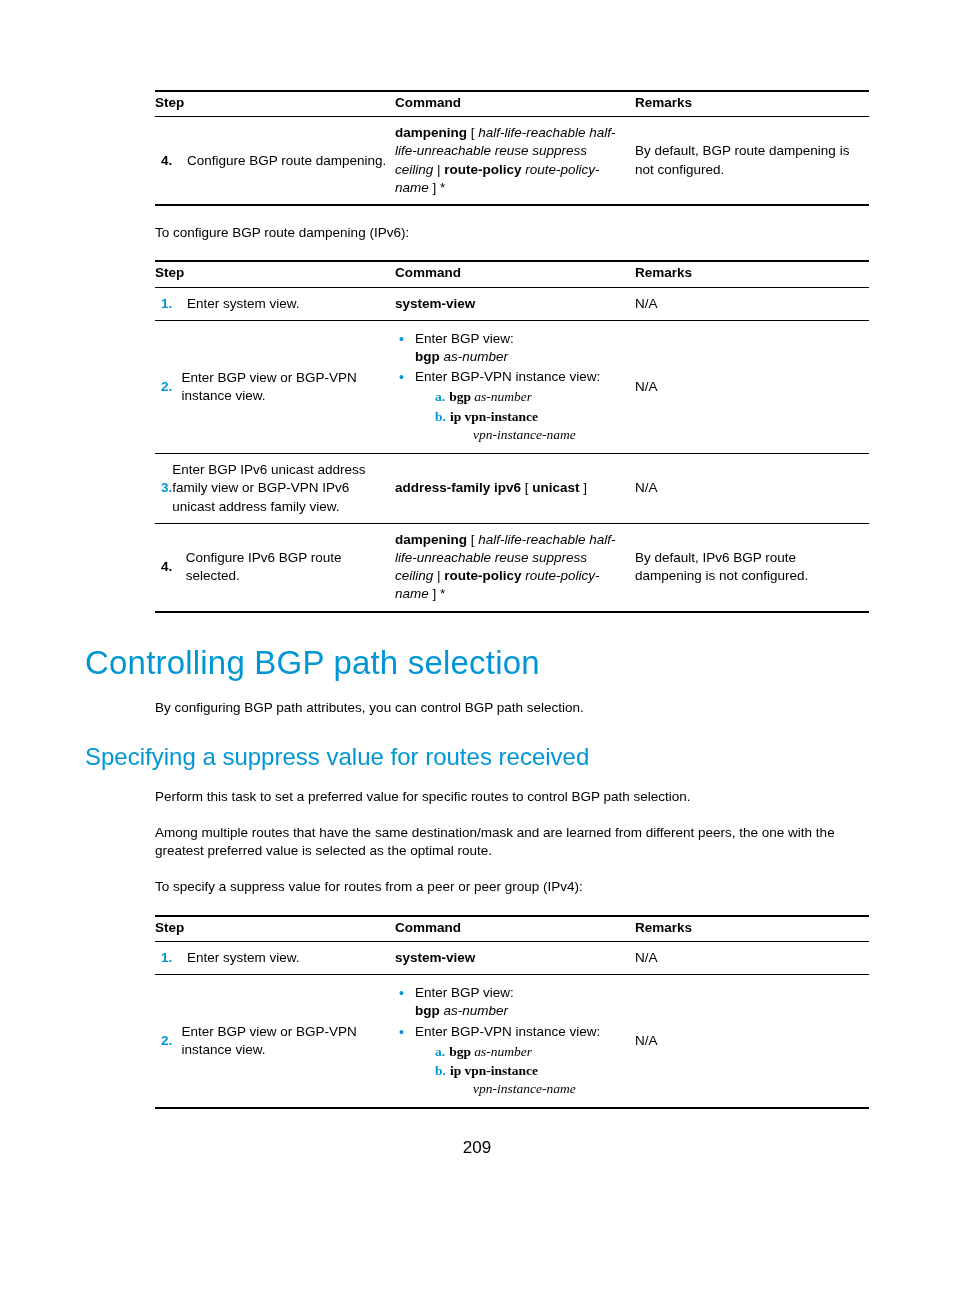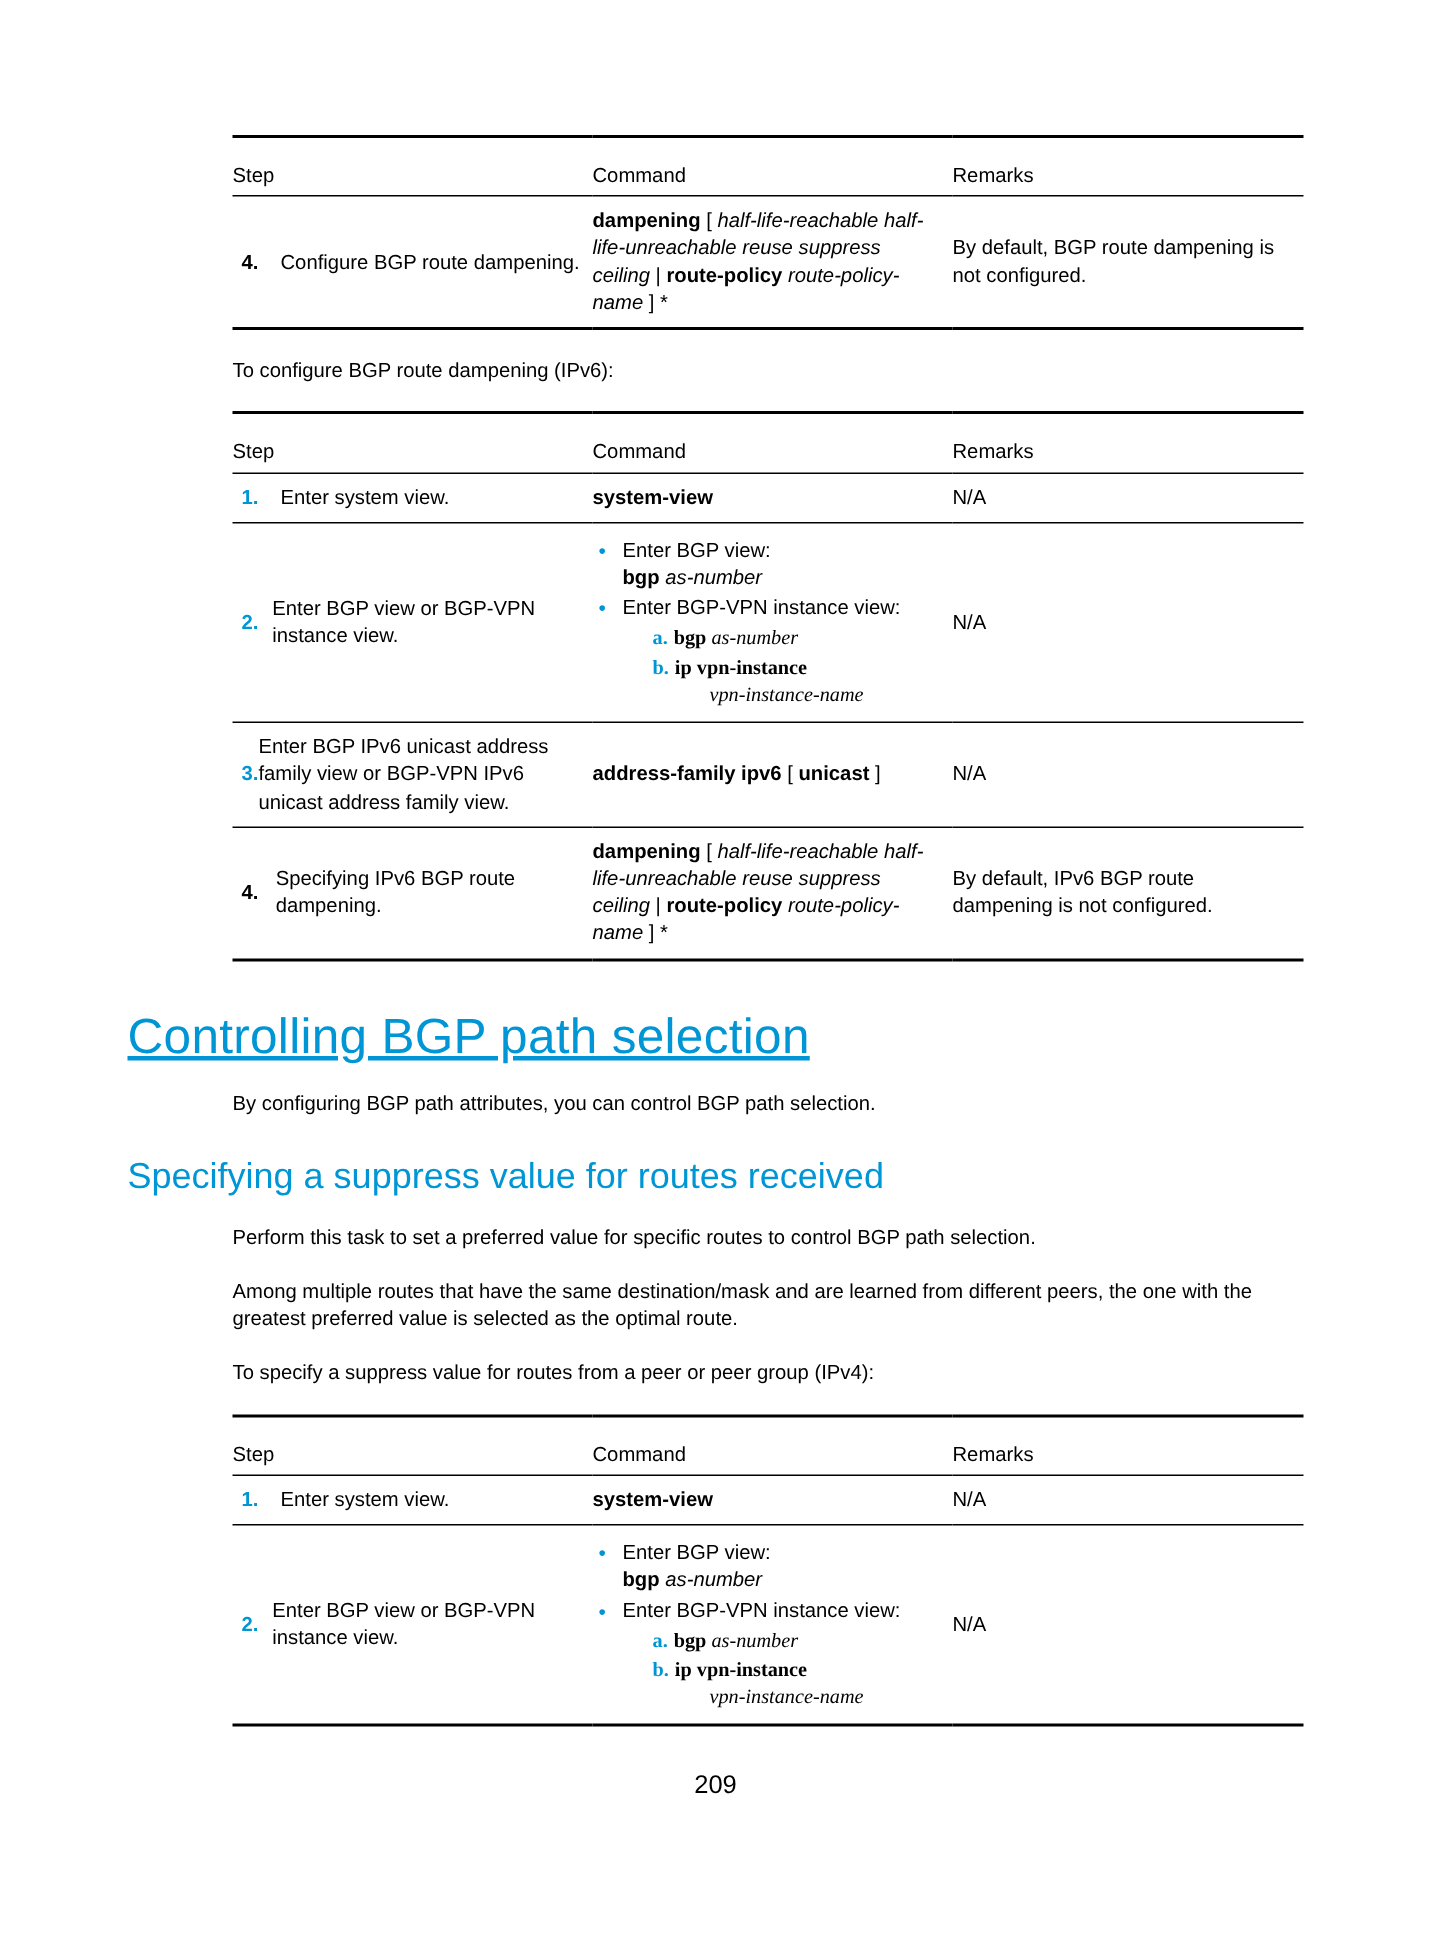--- a/index.html
+++ b/index.html
@@ -11,22 +11,22 @@
     width: 954px;
     box-sizing: border-box;
     color: #000;
     line-height: 1.35;
   }
   .tables-wrap { margin-left: 70px; }
   table { border-collapse: collapse; width: 100%; margin-bottom: 18px; }
   thead tr { border-top: 2px solid #000; border-bottom: 1.2px solid #000; }
   th {
     text-align: left;
-    font-weight: 400;
-    padding: 16px 6px 4px 0;
+    font-weight: 700;
+    padding: 2px 6px 4px 0;
     font-size: 13.5px;
   }
   td { padding: 7px 6px 7px 0; vertical-align: middle; }
   tbody tr { border-bottom: 1px solid #000; }
   tbody tr:last-child { border-bottom: 2px solid #000; }
   .col-step { width: 240px; }
   .col-cmd  { width: 240px; }
   .col-rem  { width: auto; }
   .stepcell { display: flex; align-items: center; }
   .stepnum { font-weight: 600; width: 26px; padding-left: 6px; }
@@ -40,21 +40,20 @@
   .ol-cmd li { margin: 1px 0; font-family: Liberation Serif, serif; }
   .ol-letter { color: #0096d6; font-weight: 600; margin-right: 4px; }
   .indent-sub { padding-left: 38px; }
   .para { margin: 12px 0 18px 70px; }
   h1 {
     color: #0096d6;
     font-weight: 300;
     font-size: 33px;
     margin: 28px 0 14px 0;
     letter-spacing: 0.2px;
-    text-decoration: underline;
   }
   h2 {
     color: #0096d6;
     font-weight: 300;
     font-size: 24px;
     margin: 24px 0 14px 0;
   }
   .pagenum { text-align: center; font-size: 17px; margin-top: 28px; }
 </style>
 </head>
@@ -149,21 +148,21 @@
               <span>Enter BGP IPv6 unicast address family view or BGP-VPN IPv6 unicast address family view.</span>
             </div>
           </td>
       <td><span class="bold">address-family ipv6</span><span> [ </span><span class="bold">unicast</span><span> ]</span></td>
       <td>N/A</td>
     </tr>
     <tr>
       <td>
             <div class="stepcell">
               <span class="stepnum">4.</span>
-              <span>Specifying IPv6 BGP route dampening.</span>
+              <span>Configure IPv6 BGP route selected.</span>
             </div>
           </td>
       <td>
         <span class="bold">dampening</span><span> [ </span><span class="ital">half-life-reachable half-life-unreachable reuse suppress ceiling</span><span> | </span><span class="bold">route-policy</span><span class="ital"> route-policy-name</span><span> ] *</span>
       </td>
       <td>By default, IPv6 BGP route dampening is not configured.</td>
     </tr>
   </tbody>
 </table>
 </div>

